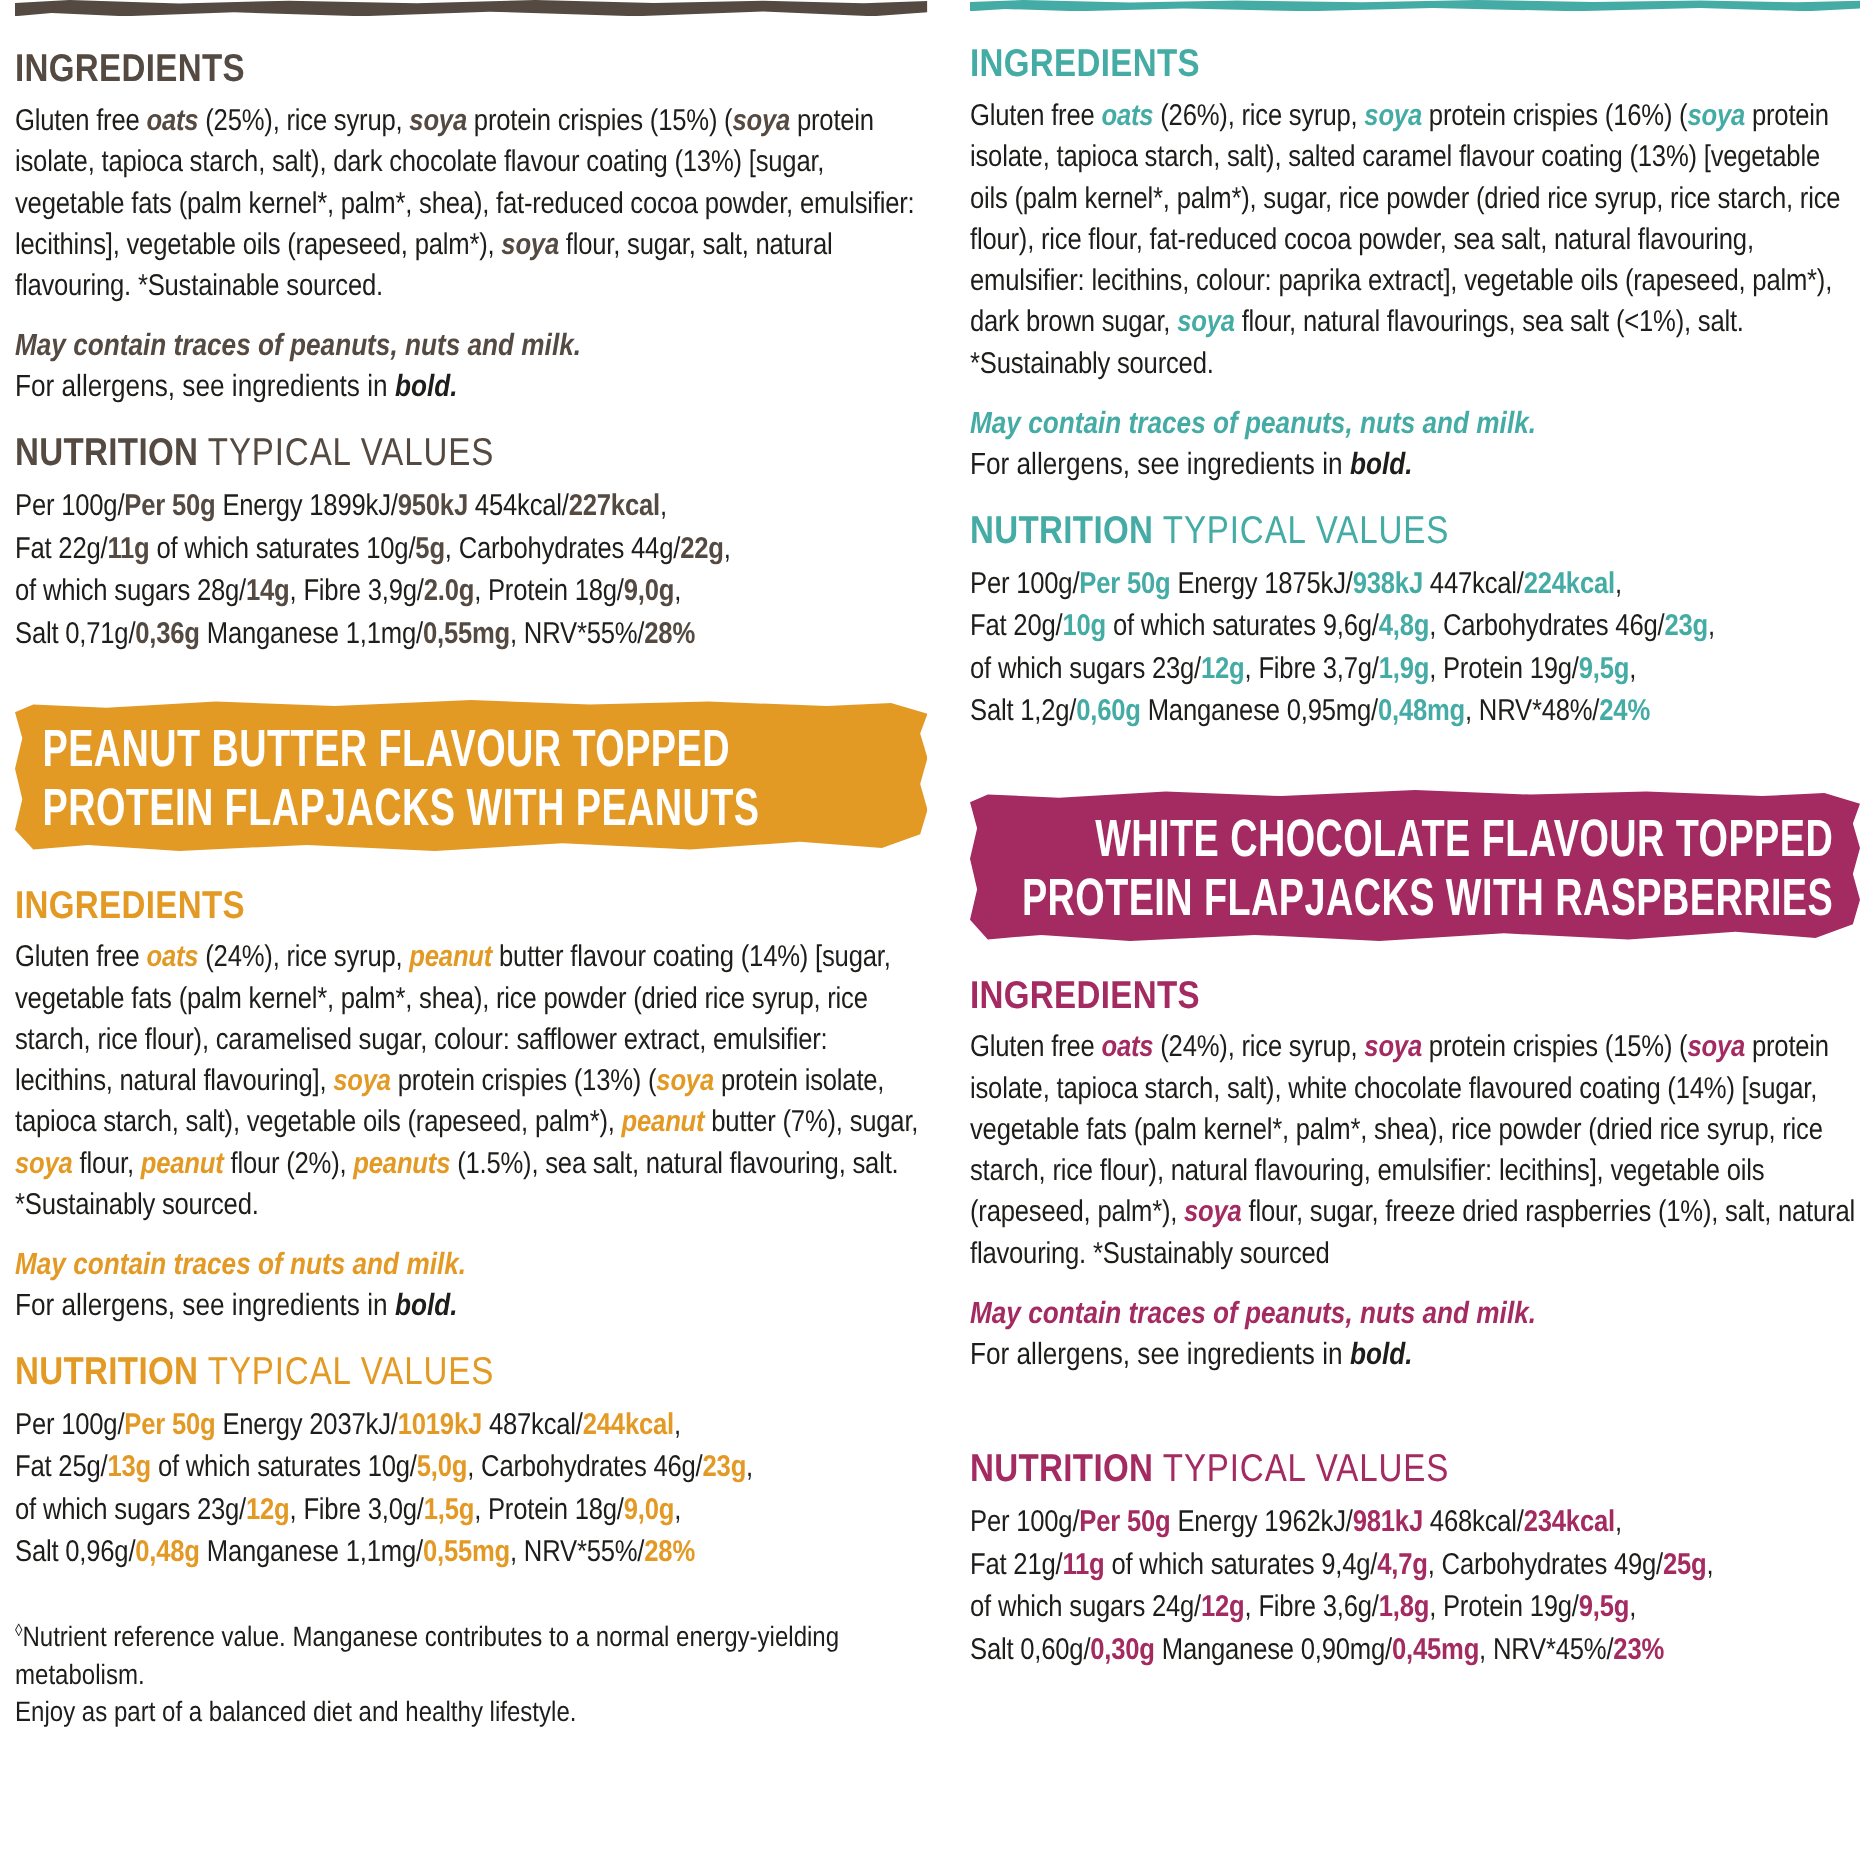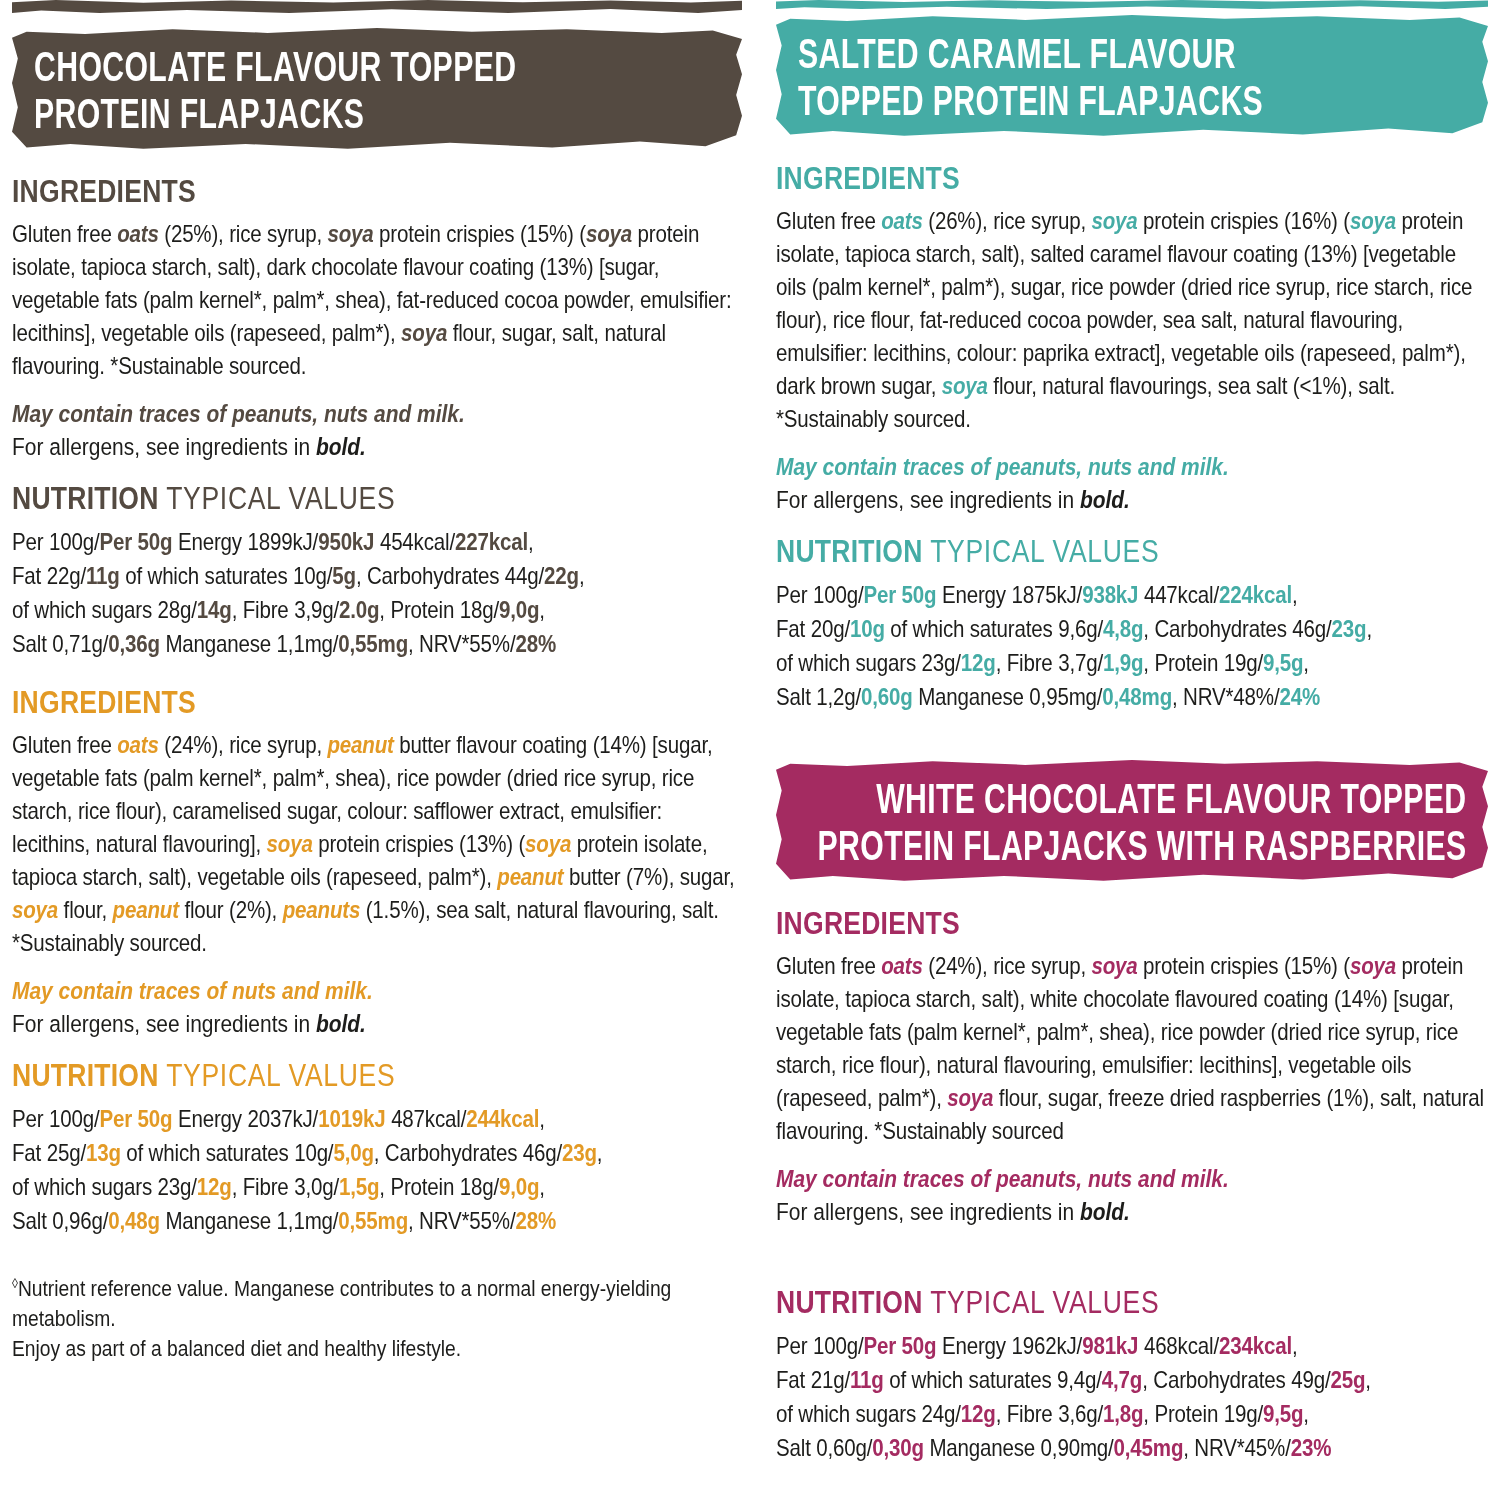--- a/index.html
+++ b/index.html
@@ -40,58 +40,54 @@
 </style>
 </head>
 <body>
 
 <div class="wrap">
 
   <div class="col col-left">
 
     <section class="product" style="--accent: #544A41;">
       <div class="top-strip"></div>
-      <div class="panel-header">
-        <div class="title-line cond-xl">CHOCOLATE FLAVOUR TOPPED</div>
-        <div class="title-line cond-xl">PROTEIN FLAPJACKS</div>
-      </div>
       <h3 class="sec-heading cond">INGREDIENTS</h3>
       <p class="body-text ingredients-text cond"><span>Gluten free </span><span class="seg-strong">oats</span><span> (25%), rice syrup, </span><span class="seg-strong">soya</span><span> protein crispies (15%) (</span><span class="seg-strong">soya</span><span> protein isolate, tapioca starch, salt), dark chocolate flavour coating (13%) [sugar, vegetable fats (palm kernel*, palm*, shea), fat-reduced cocoa powder, emulsifier: lecithins], vegetable oils (rapeseed, palm*), </span><span class="seg-strong">soya</span><span> flour, sugar, salt, natural flavouring. *Sustainable sourced.</span></p>
       <p class="may cond">May contain traces of peanuts, nuts and milk.</p>
       <p class="allergen-note cond"><span>For allergens, see ingredients in </span><span class="seg-strong">bold.</span></p>
       <h3 class="nut-heading cond"><span class="nh-bold">NUTRITION</span> <span class="nh-rest">TYPICAL VALUES</span></h3>
       <p class="body-text nutrition-text cond"><span>Per 100g/</span><span class="seg-strong">Per 50g</span><span> Energy 1899kJ/</span><span class="seg-strong">950kJ</span><span> 454kcal/</span><span class="seg-strong">227kcal</span><span>,
 Fat 22g/</span><span class="seg-strong">11g</span><span> of which saturates 10g/</span><span class="seg-strong">5g</span><span>, Carbohydrates 44g/</span><span class="seg-strong">22g</span><span>,
 of which sugars 28g/</span><span class="seg-strong">14g</span><span>, Fibre 3,9g/</span><span class="seg-strong">2.0g</span><span>, Protein 18g/</span><span class="seg-strong">9,0g</span><span>,
 Salt 0,71g/</span><span class="seg-strong">0,36g</span><span> Manganese 1,1mg/</span><span class="seg-strong">0,55mg</span><span>, NRV*55%/</span><span class="seg-strong">28%</span></p>
     </section>
 
     <section class="product" style="--accent: #E39A25;">
+      <div class="panel-header row2">
+        <div class="title-line cond-xl">PEANUT BUTTER FLAVOUR TOPPED</div>
+        <div class="title-line cond-xl">PROTEIN FLAPJACKS WITH PEANUTS</div>
+      </div>
       <h3 class="sec-heading cond">INGREDIENTS</h3>
       <p class="body-text ingredients-text cond"><span>Gluten free </span><span class="seg-strong">oats</span><span> (24%), rice syrup, </span><span class="seg-strong">peanut</span><span> butter flavour coating (14%) [sugar, vegetable fats (palm kernel*, palm*, shea), rice powder (dried rice syrup, rice starch, rice flour), caramelised sugar, colour: safflower extract, emulsifier: lecithins, natural flavouring], </span><span class="seg-strong">soya</span><span> protein crispies (13%) (</span><span class="seg-strong">soya</span><span> protein isolate, tapioca starch, salt), vegetable oils (rapeseed, palm*), </span><span class="seg-strong">peanut</span><span> butter (7%), sugar, </span><span class="seg-strong">soya</span><span> flour, </span><span class="seg-strong">peanut</span><span> flour (2%), </span><span class="seg-strong">peanuts</span><span> (1.5%), sea salt, natural flavouring, salt. *Sustainably sourced.</span></p>
       <p class="may cond">May contain traces of nuts and milk.</p>
       <p class="allergen-note cond"><span>For allergens, see ingredients in </span><span class="seg-strong">bold.</span></p>
       <h3 class="nut-heading cond"><span class="nh-bold">NUTRITION</span> <span class="nh-rest">TYPICAL VALUES</span></h3>
       <p class="body-text nutrition-text cond"><span>Per 100g/</span><span class="seg-strong">Per 50g</span><span> Energy 2037kJ/</span><span class="seg-strong">1019kJ</span><span> 487kcal/</span><span class="seg-strong">244kcal</span><span>,
 Fat 25g/</span><span class="seg-strong">13g</span><span> of which saturates 10g/</span><span class="seg-strong">5,0g</span><span>, Carbohydrates 46g/</span><span class="seg-strong">23g</span><span>,
 of which sugars 23g/</span><span class="seg-strong">12g</span><span>, Fibre 3,0g/</span><span class="seg-strong">1,5g</span><span>, Protein 18g/</span><span class="seg-strong">9,0g</span><span>,
 Salt 0,96g/</span><span class="seg-strong">0,48g</span><span> Manganese 1,1mg/</span><span class="seg-strong">0,55mg</span><span>, NRV*55%/</span><span class="seg-strong">28%</span></p>
     </section>
 
     <p class="footnote cond"><span class="sup">◊</span><span>Nutrient reference value. Manganese contributes to a normal energy-yielding metabolism.</span><br><span>Enjoy as part of a balanced diet and healthy lifestyle.</span></p>
   </div>
 
   <div class="col col-right">
 
     <section class="product" style="--accent: #45ACA5;">
       <div class="top-strip"></div>
-      <div class="panel-header">
-        <div class="title-line cond-xl">SALTED CARAMEL FLAVOUR</div>
-        <div class="title-line cond-xl">TOPPED PROTEIN FLAPJACKS</div>
-      </div>
       <h3 class="sec-heading cond">INGREDIENTS</h3>
       <p class="body-text ingredients-text cond"><span>Gluten free </span><span class="seg-strong">oats</span><span> (26%), rice syrup, </span><span class="seg-strong">soya</span><span> protein crispies (16%) (</span><span class="seg-strong">soya</span><span> protein isolate, tapioca starch, salt), salted caramel flavour coating (13%) [vegetable oils (palm kernel*, palm*), sugar, rice powder (dried rice syrup, rice starch, rice flour), rice flour, fat-reduced cocoa powder, sea salt, natural flavouring, emulsifier: lecithins, colour: paprika extract], vegetable oils (rapeseed, palm*), dark brown sugar, </span><span class="seg-strong">soya</span><span> flour, natural flavourings, sea salt (&lt;1%), salt. *Sustainably sourced.</span></p>
       <p class="may cond">May contain traces of peanuts, nuts and milk.</p>
       <p class="allergen-note cond"><span>For allergens, see ingredients in </span><span class="seg-strong">bold.</span></p>
       <h3 class="nut-heading cond"><span class="nh-bold">NUTRITION</span> <span class="nh-rest">TYPICAL VALUES</span></h3>
       <p class="body-text nutrition-text cond"><span>Per 100g/</span><span class="seg-strong">Per 50g</span><span> Energy 1875kJ/</span><span class="seg-strong">938kJ</span><span> 447kcal/</span><span class="seg-strong">224kcal</span><span>,
 Fat 20g/</span><span class="seg-strong">10g</span><span> of which saturates 9,6g/</span><span class="seg-strong">4,8g</span><span>, Carbohydrates 46g/</span><span class="seg-strong">23g</span><span>,
 of which sugars 23g/</span><span class="seg-strong">12g</span><span>, Fibre 3,7g/</span><span class="seg-strong">1,9g</span><span>, Protein 19g/</span><span class="seg-strong">9,5g</span><span>,
 Salt 1,2g/</span><span class="seg-strong">0,60g</span><span> Manganese 0,95mg/</span><span class="seg-strong">0,48mg</span><span>, NRV*48%/</span><span class="seg-strong">24%</span></p>
     </section>

